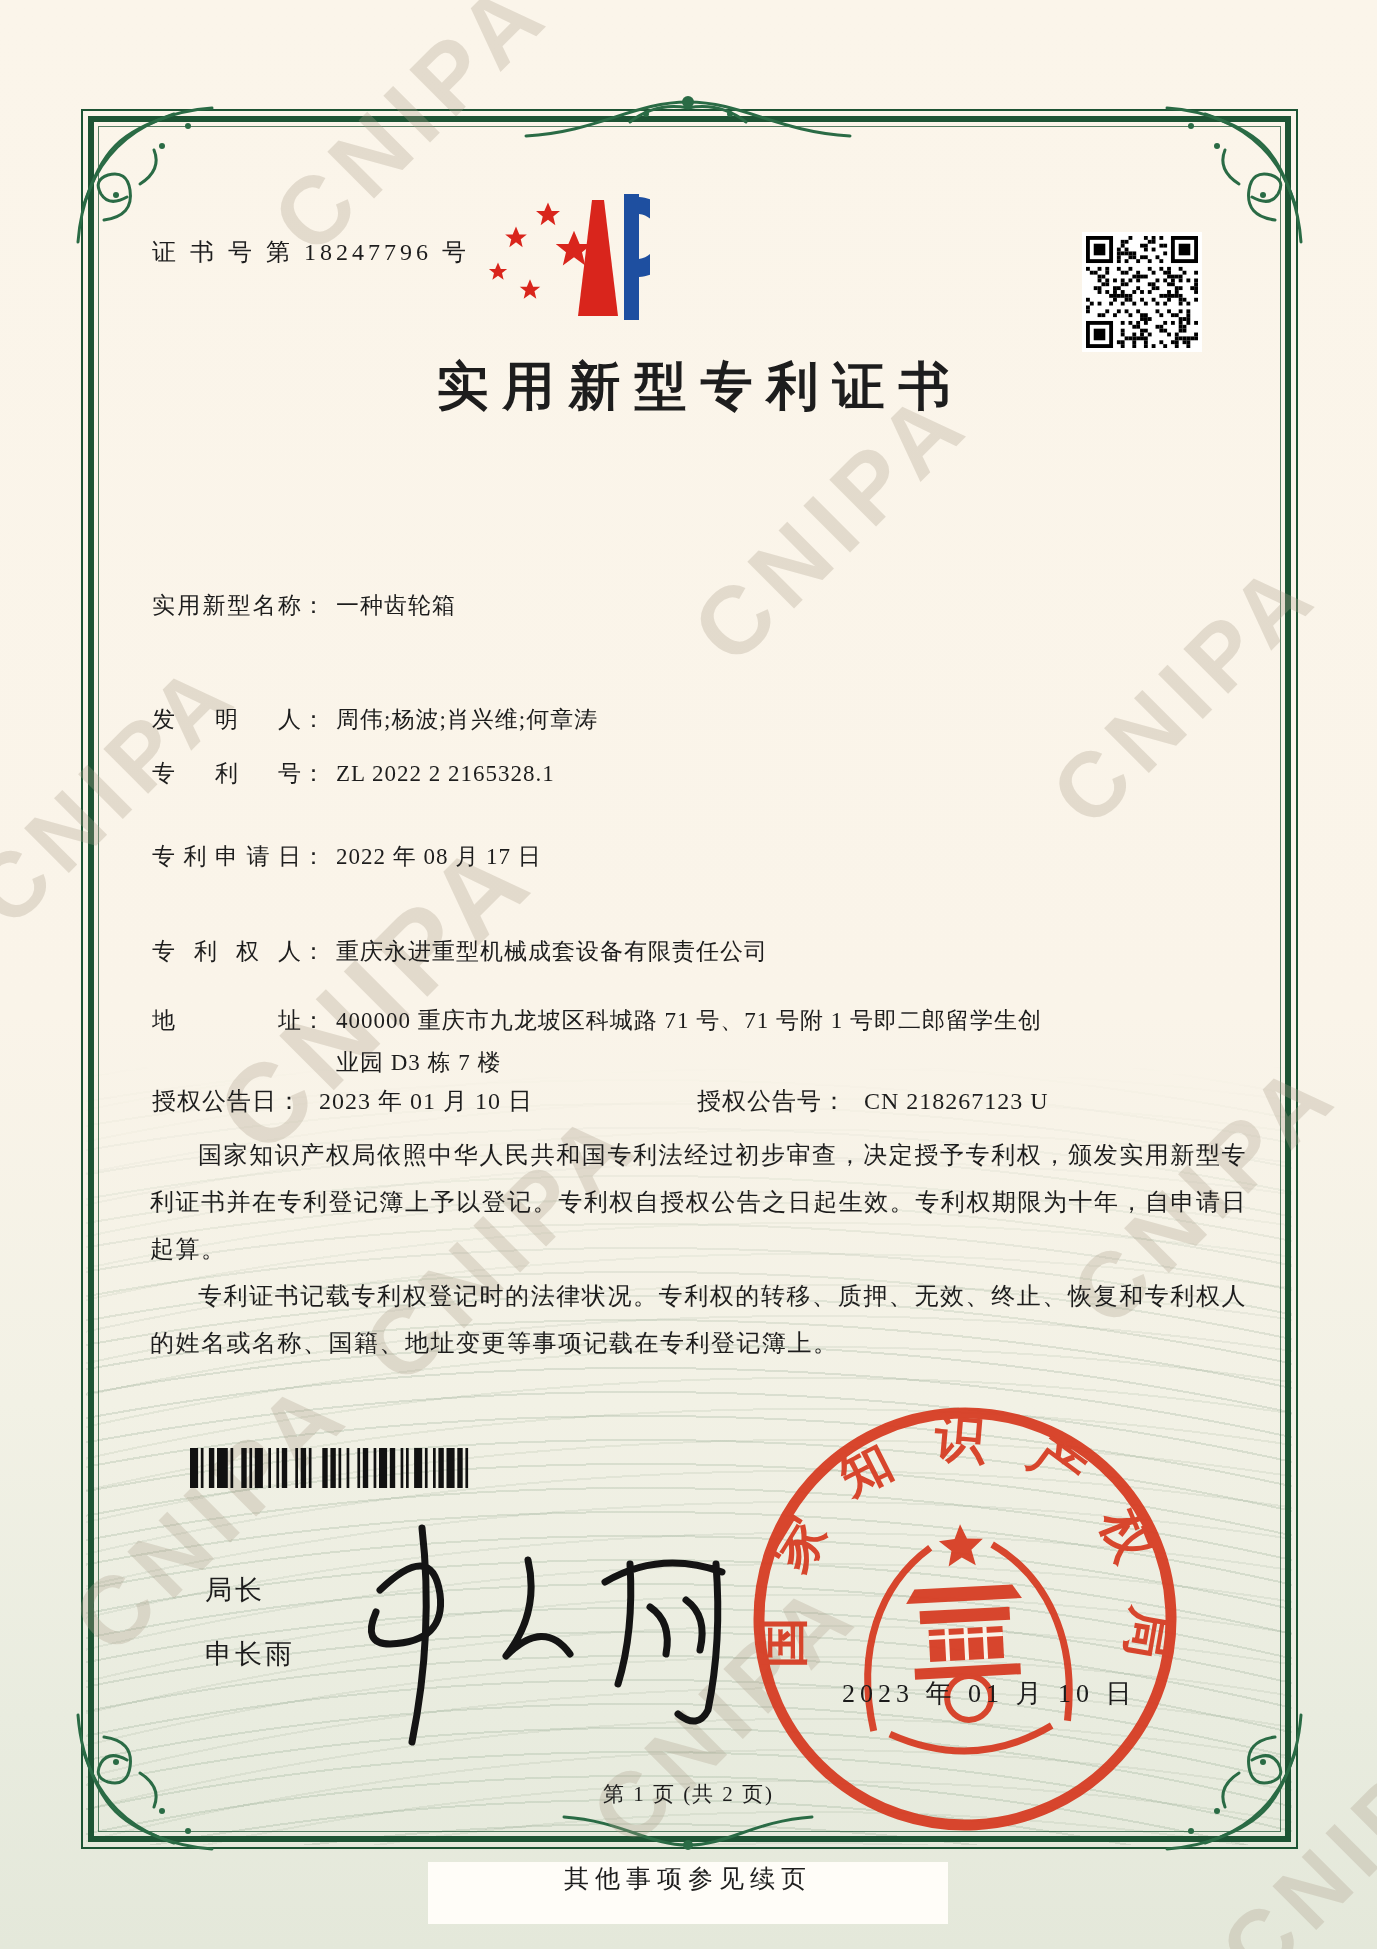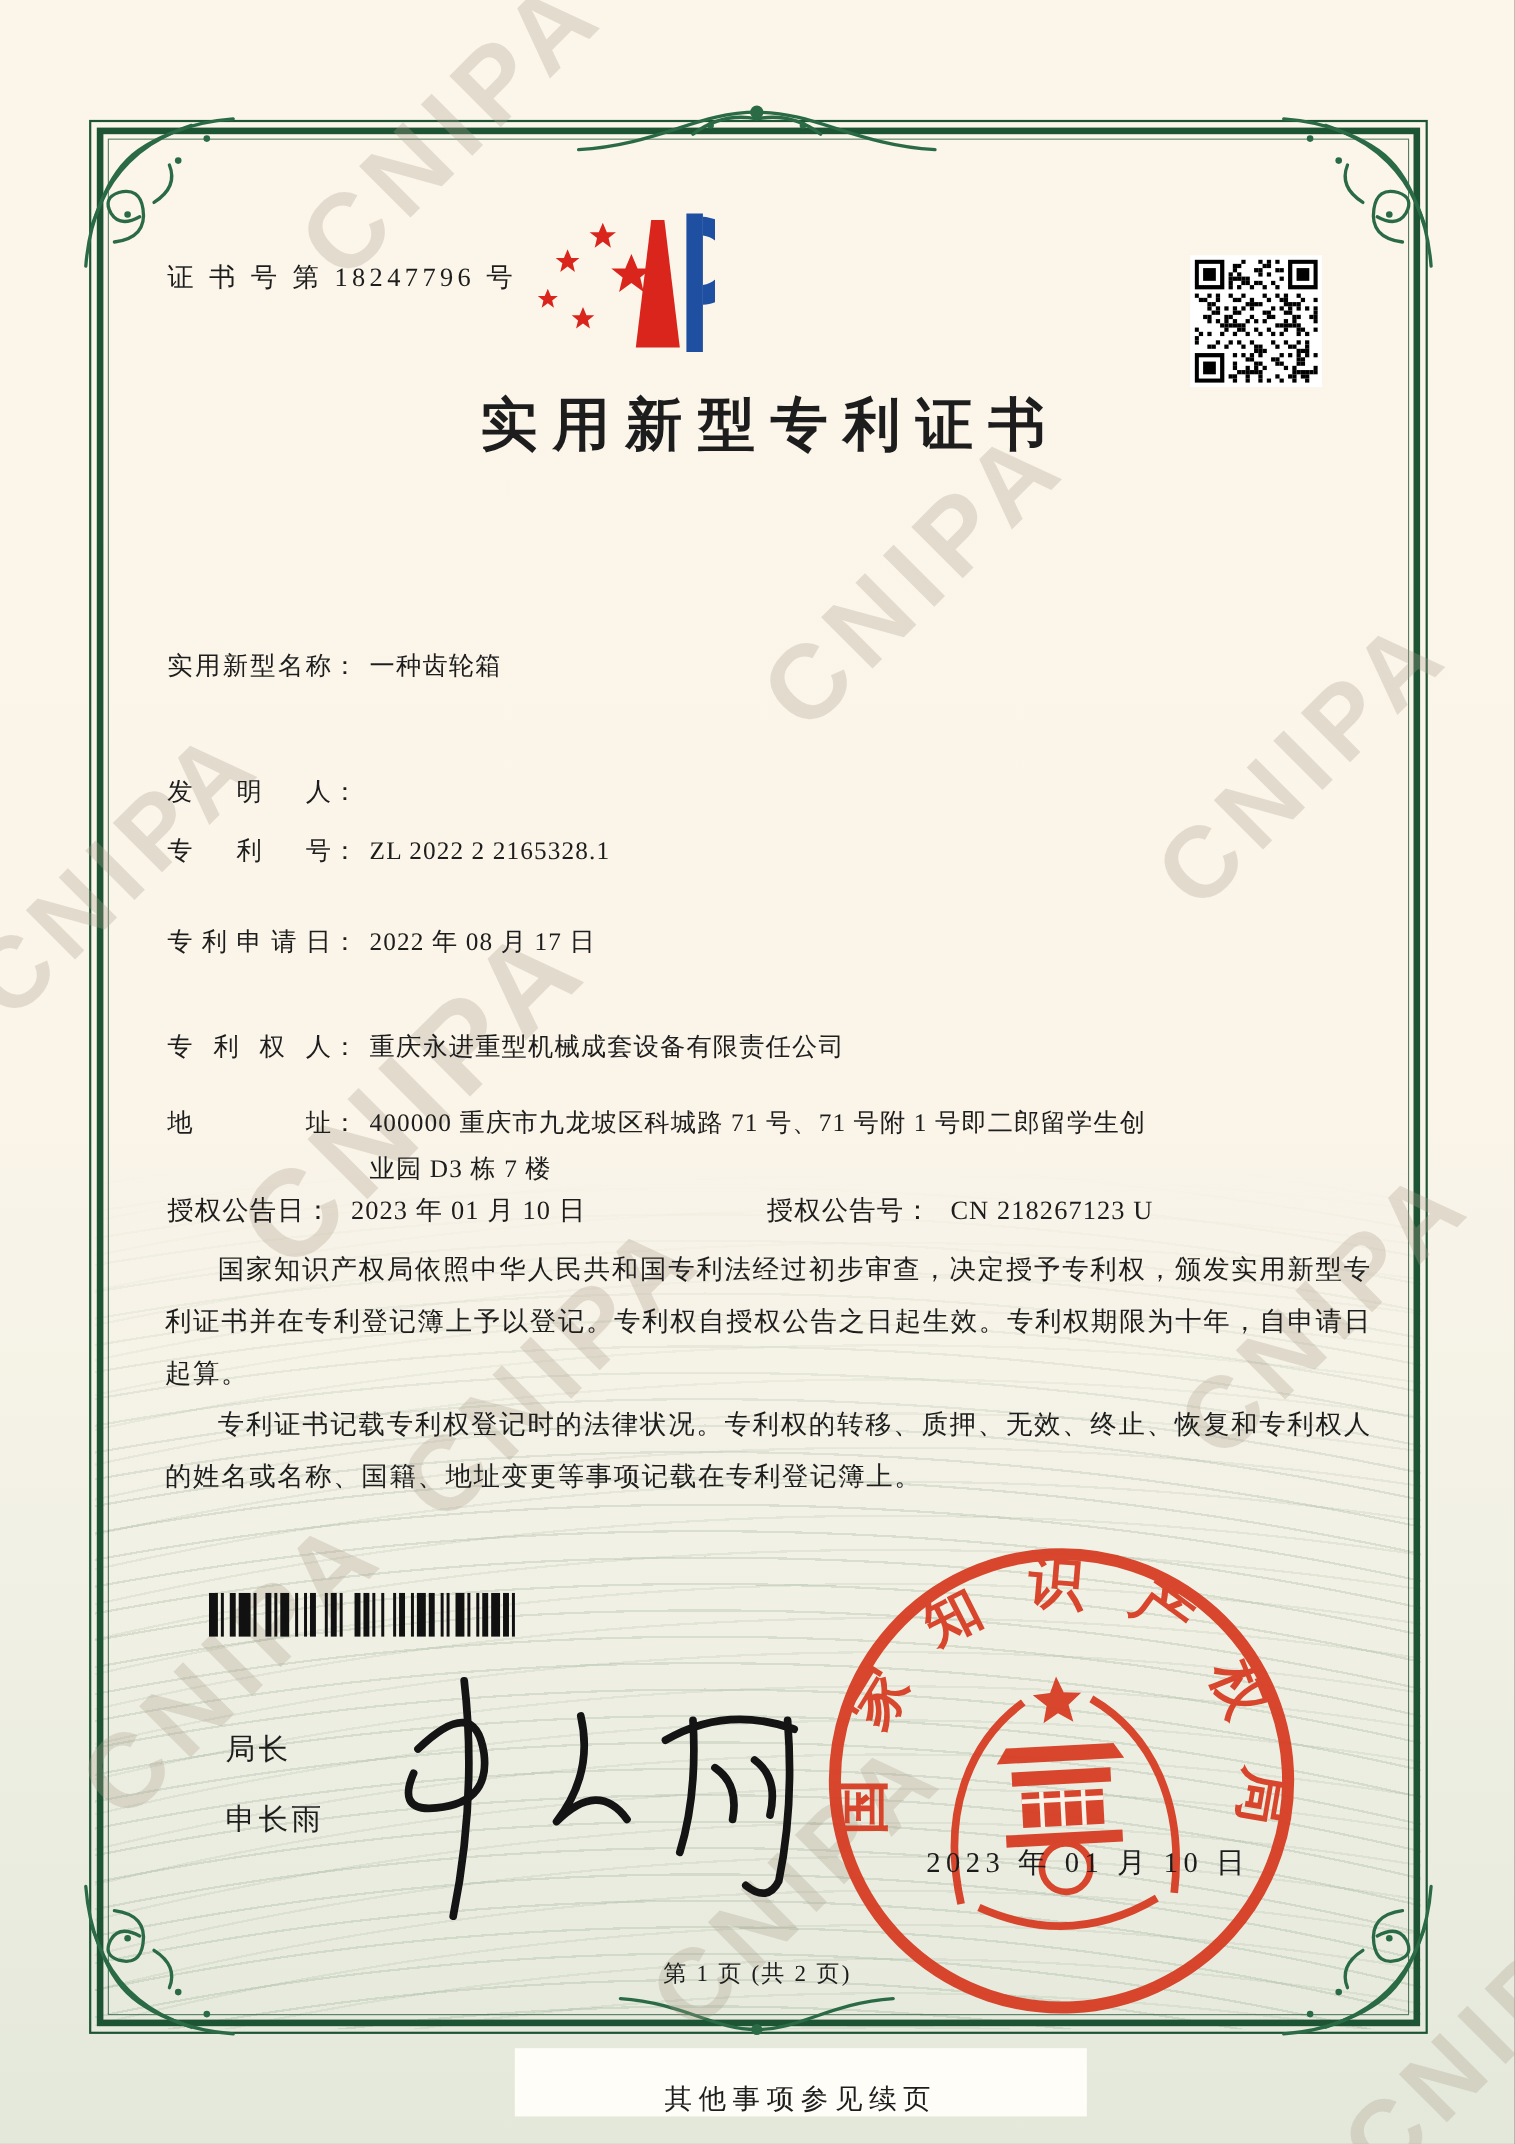--- a/index.html
+++ b/index.html
@@ -68,22 +68,22 @@
   .signer{position:absolute;left:205px;font-size:27px;letter-spacing:3px;}
   .signer.t1{top:1572px;}
   .signer.t2{top:1636px;}
   .signature{position:absolute;left:320px;top:1512px;z-index:4;}
   .signature path{stroke:#141414;stroke-width:7;fill:none;stroke-linecap:round;stroke-linejoin:round;}
   .seal{position:absolute;left:742px;top:1396px;width:446px;height:446px;z-index:3;mix-blend-mode:multiply;opacity:.95;transform:rotate(-3deg);}
   .seal-date{position:absolute;left:842px;top:1676px;z-index:4;font-size:26px;letter-spacing:5px;color:#1b1b1b;}
   .page-footer{position:absolute;left:0;top:1780px;width:100%;text-align:center;font-size:21px;letter-spacing:2px;z-index:2;}
   .cont-box{
     position:absolute;left:428px;top:1862px;width:520px;height:62px;z-index:2;
-    background:#fffdf8;display:flex;align-items:flex-end;justify-content:center;
-    font-size:25px;letter-spacing:6px;margin-left:40px;
+    background:#fffdf8;display:flex;align-items:flex-start;justify-content:center;
+    font-size:25px;letter-spacing:6px;
   }
 </style>
 </head>
 <body>
 
 <div class="page">
 
   <div class="waves"></div>
 
   <div id="wm-host">
@@ -409,20 +409,21 @@
 
     <div id="fields-host">
         <div class="field-row" style="top: 585px;">
           <span class="f-label">实用新型名称</span>
           <span class="f-colon">：</span>
           <span class="f-value">一种齿轮箱</span>
         </div>
         <div class="field-row" style="top: 699px;">
           <span class="f-label">发明人</span>
           <span class="f-colon">：</span>
+          <span class="f-value">周伟;杨波;肖兴维;何章涛</span>
         </div>
         <div class="field-row" style="top: 753px;">
           <span class="f-label">专利号</span>
           <span class="f-colon">：</span>
           <span class="f-value">ZL 2022 2 2165328.1</span>
         </div>
         <div class="field-row" style="top: 836px;">
           <span class="f-label">专利申请日</span>
           <span class="f-colon">：</span>
           <span class="f-value">2022 年 08 月 17 日</span>

